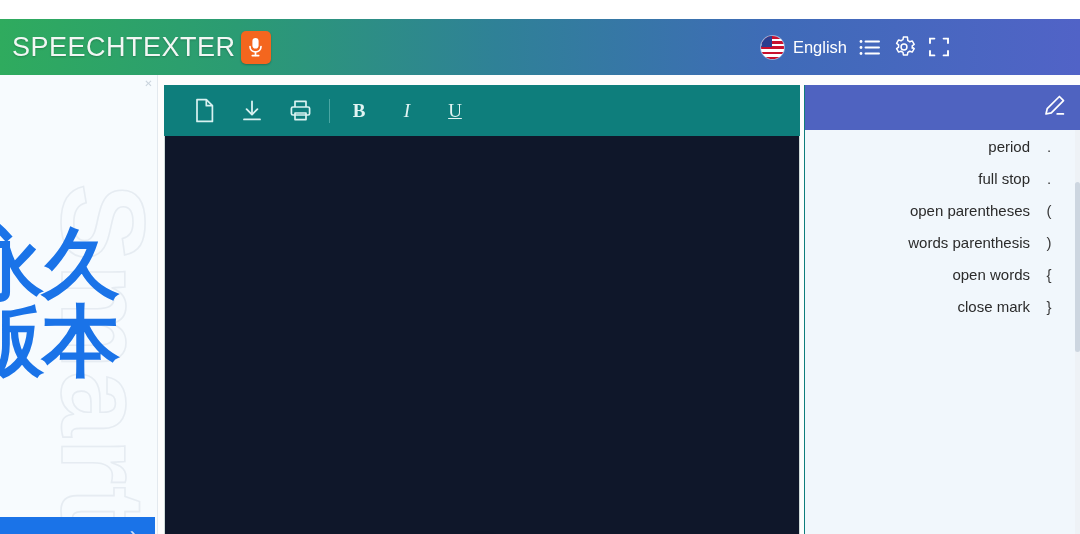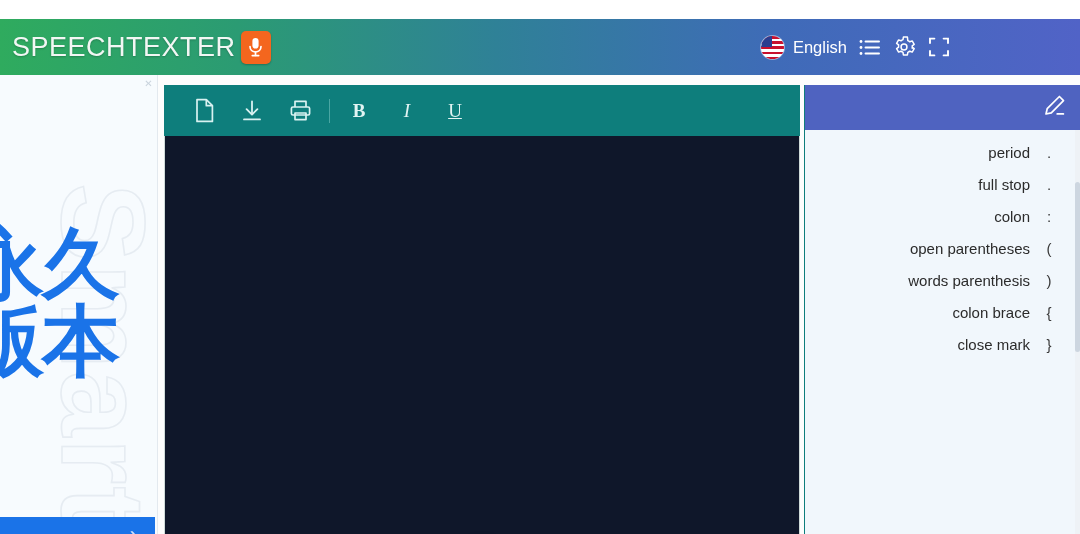--- a/index.html
+++ b/index.html
@@ -116,21 +116,21 @@
   .cmdpanel {
     position:absolute; left:804px; top:66px; width:276px; height:468px;
     background:#f1f7fc; border-left:1px solid #0e7e7c;
     overflow:hidden;
   }
   .cmd-header {
     height:45px; background:#4f63c0; display:flex; align-items:center;
     justify-content:flex-end; padding-right:14px;
   }
   .cmd-header .pencil { cursor:pointer; }
-  .cmd-list { padding-top:6px; }
+  .cmd-list { }
   .cmd-row {
     display:flex; align-items:center; justify-content:flex-end;
     height:32px; padding-right:18px; cursor:pointer;
   }
   .cmd-label { font-size:15px; color:#2b2b2b; text-align:right; }
   .cmd-sym {
     width:26px; text-align:center; font-size:15px; color:#3a3a3a;
     margin-left:6px;
   }
   .cmd-scrollbar {
@@ -279,33 +279,29 @@
     <div class="cmd-list">
         <div class="cmd-row">
           <span class="cmd-label">period</span>
           <span class="cmd-sym">.</span>
         </div>
         <div class="cmd-row">
           <span class="cmd-label">full stop</span>
           <span class="cmd-sym">.</span>
         </div>
         <div class="cmd-row">
-          <span class="cmd-label">colon</span>
-          <span class="cmd-sym">:</span>
-        </div>
-        <div class="cmd-row">
           <span class="cmd-label">open parentheses</span>
           <span class="cmd-sym">(</span>
         </div>
         <div class="cmd-row">
           <span class="cmd-label">words parenthesis</span>
           <span class="cmd-sym">)</span>
         </div>
         <div class="cmd-row">
-          <span class="cmd-label">colon brace</span>
+          <span class="cmd-label">open words</span>
           <span class="cmd-sym">{</span>
         </div>
         <div class="cmd-row">
           <span class="cmd-label">close mark</span>
           <span class="cmd-sym">}</span>
         </div>
       </div>
 
     <div class="cmd-scrollbar">
       <div class="cmd-scroll-thumb"></div>

